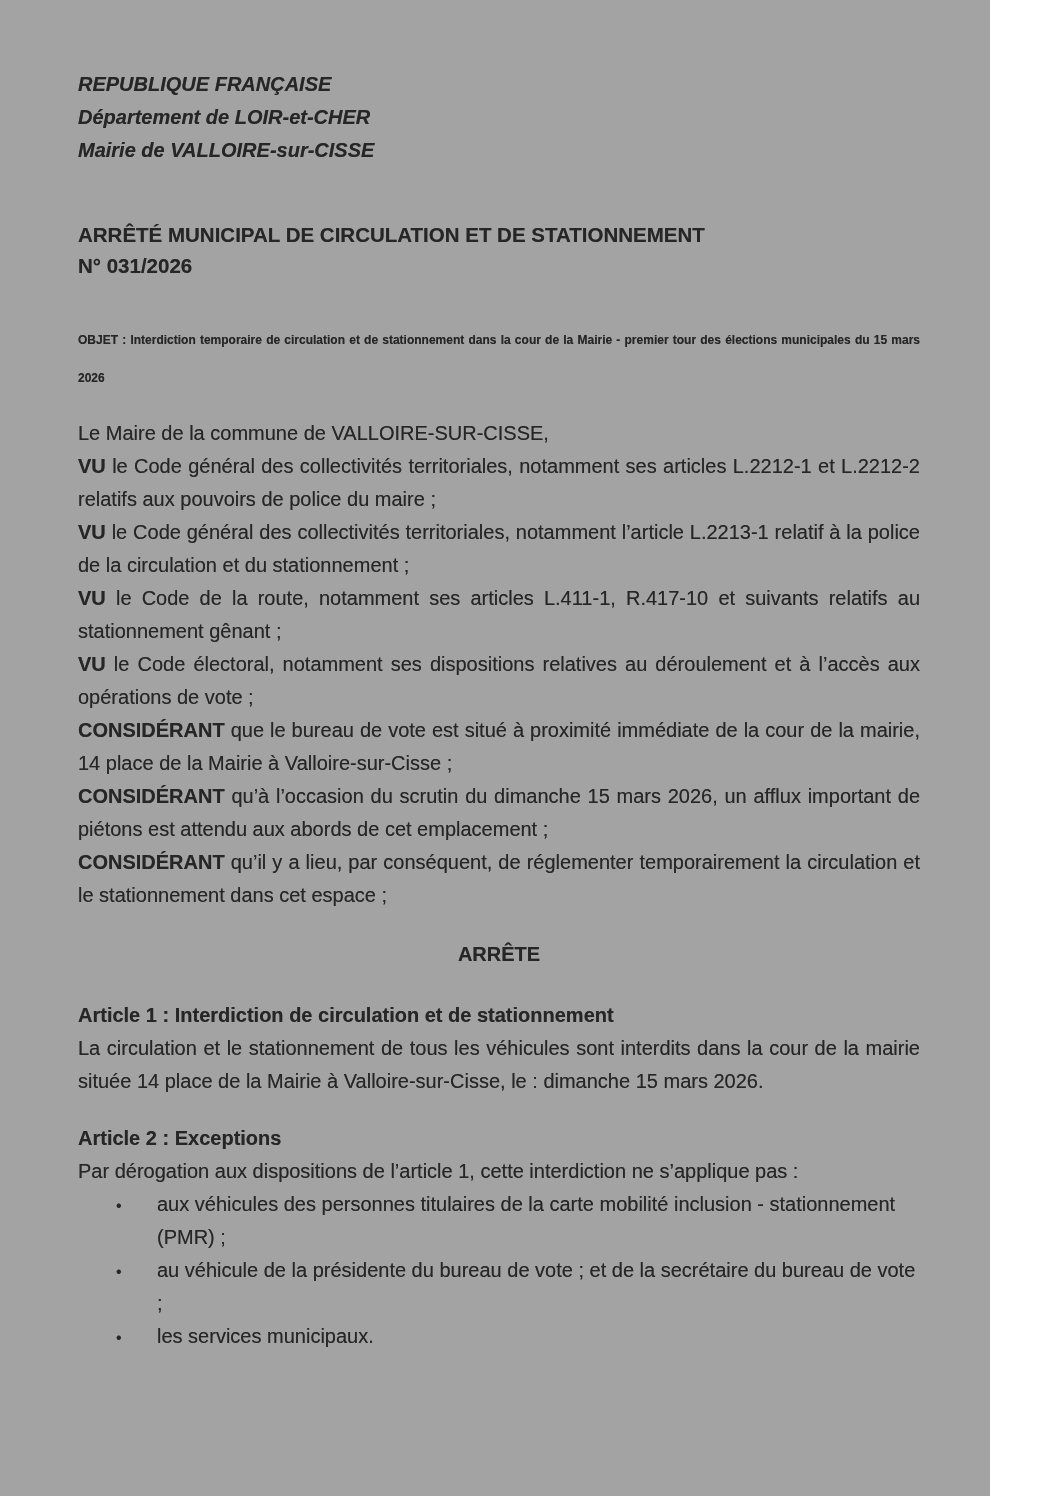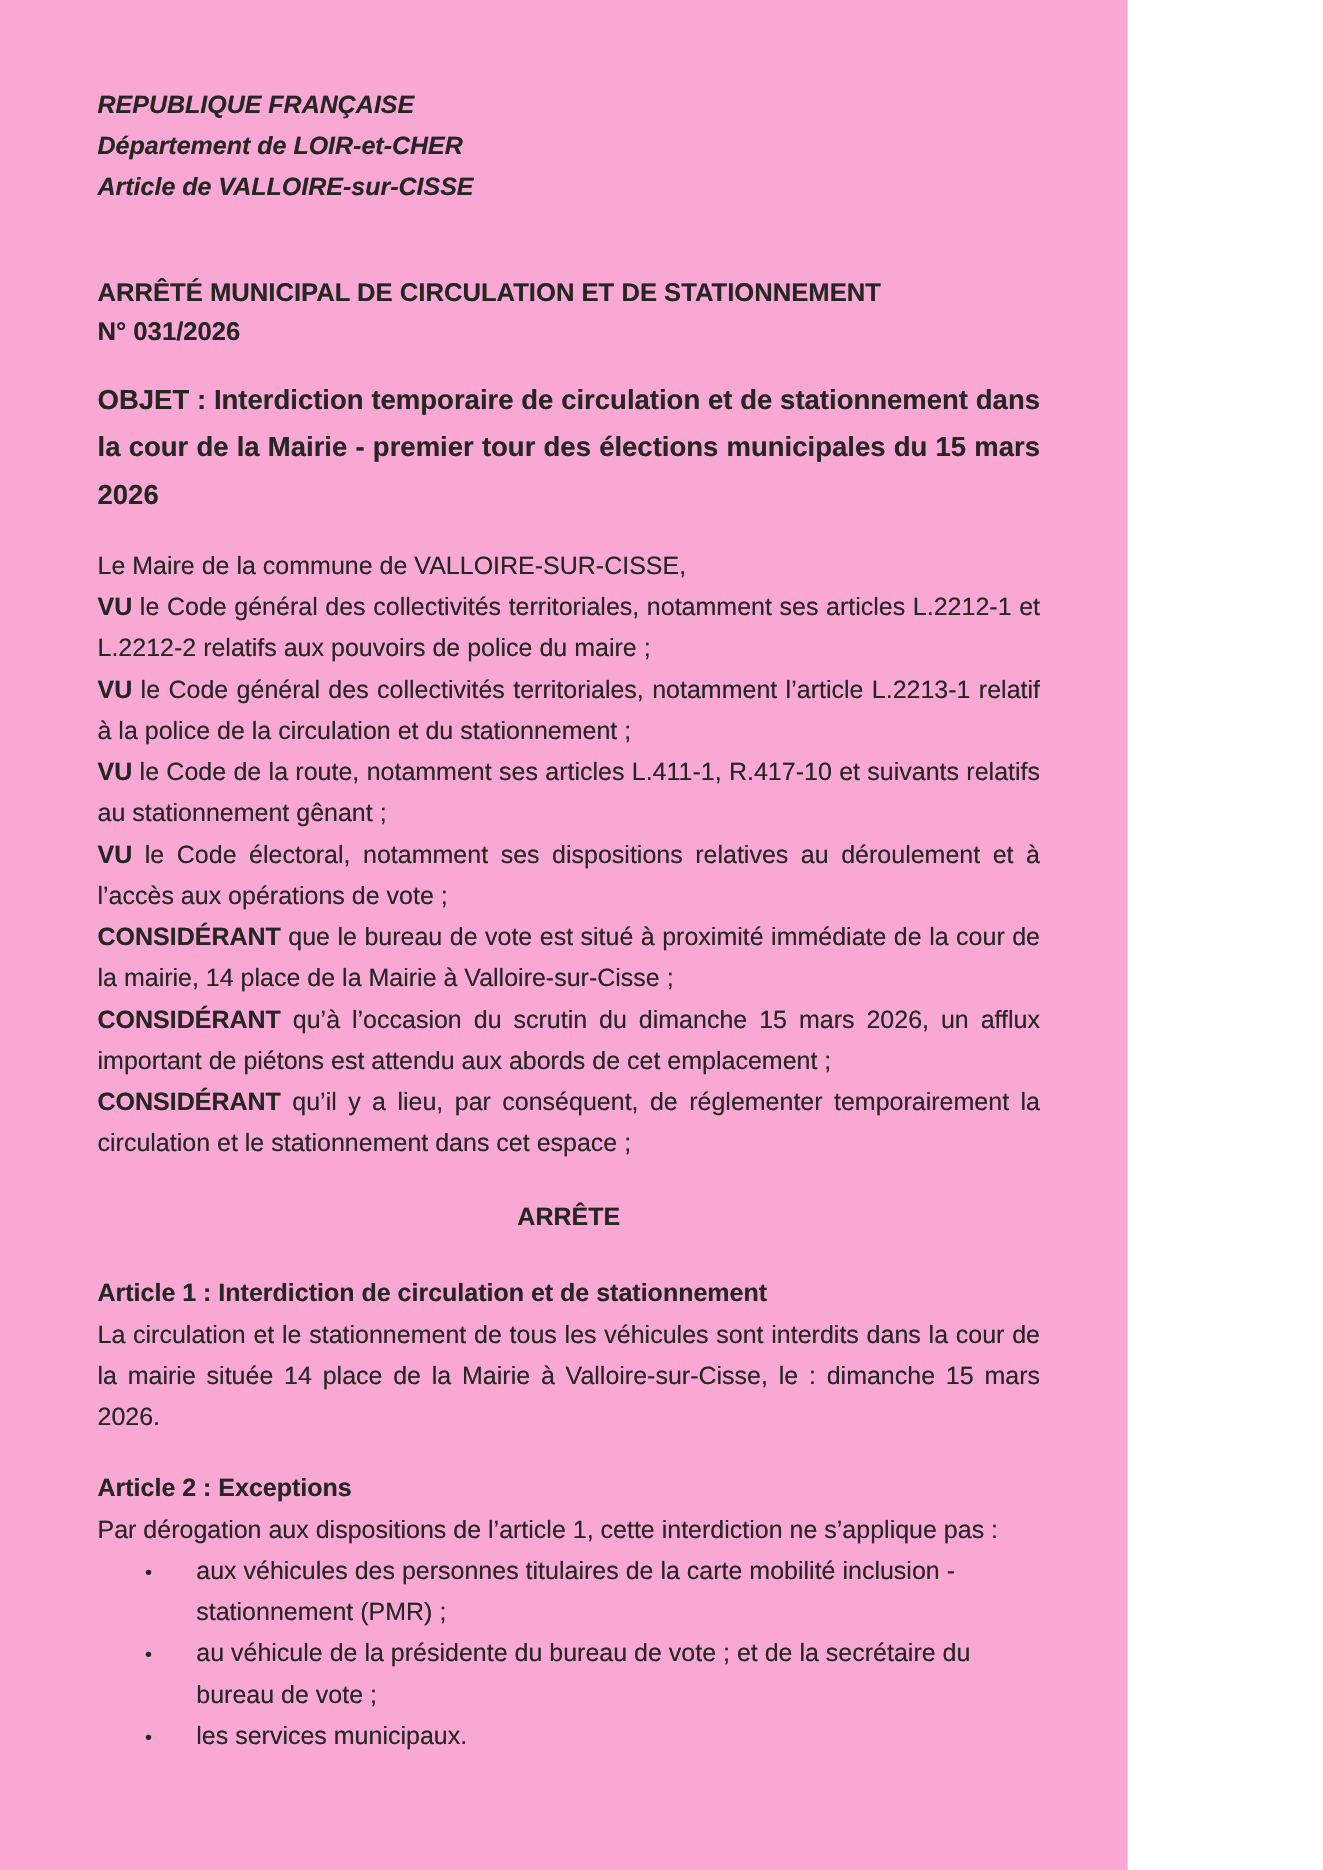--- a/index.html
+++ b/index.html
@@ -2,23 +2,23 @@
 <html lang="fr"><head>
 <meta charset="utf-8">
 <style>
   html, body {
     margin: 0;
     padding: 0;
     background: #ffffff;
   }
   .page {
     position: relative;
-    width: 902px;
+    width: 990px;
     height: 1496px;
-    background: #f9a8d4;
+    background: #a3a3a3;
     font-family: "Liberation Sans", "DejaVu Sans", sans-serif;
     color: #262626;
     box-sizing: border-box;
     padding: 68px 70px 0 78px;
     overflow: hidden;
     
     text-shadow: 0 0 0.4px rgba(40,40,40,0.55);
   }
   .letterhead {
     font-weight: 700;
@@ -27,23 +27,23 @@
     line-height: 33px;
   }
   .title-block {
     margin-top: 52px;
     text-align: left;
     font-weight: 700;
     font-size: 20.5px;
     line-height: 31px;
   }
   .objet {
-    margin-top: 20px;
+    margin-top: 40px;
     font-weight: 700;
-    font-size: 22px;
+    font-size: 12px;
     line-height: 38px;
     text-align: justify;
   }
   .preamble {
     margin-top: 20px;
     font-size: 20px;
     line-height: 33px;
     text-align: justify;
   }
   .preamble p {
@@ -95,21 +95,21 @@
   }
 </style>
 </head>
 <body>
 
 <div class="page">
 
   <div class="letterhead">
     <div>REPUBLIQUE FRANÇAISE</div>
     <div>Département de LOIR-et-CHER</div>
-    <div>Article de VALLOIRE-sur-CISSE</div>
+    <div>Mairie de VALLOIRE-sur-CISSE</div>
   </div>
 
   <div class="title-block">
     <div>ARRÊTÉ MUNICIPAL DE CIRCULATION ET DE STATIONNEMENT</div>
     <div>N° 031/2026</div>
   </div>
 
   <p class="objet">OBJET : Interdiction temporaire de circulation et de stationnement dans la cour de la Mairie - premier tour des élections municipales du 15 mars 2026</p>
 
   <div class="preamble">

